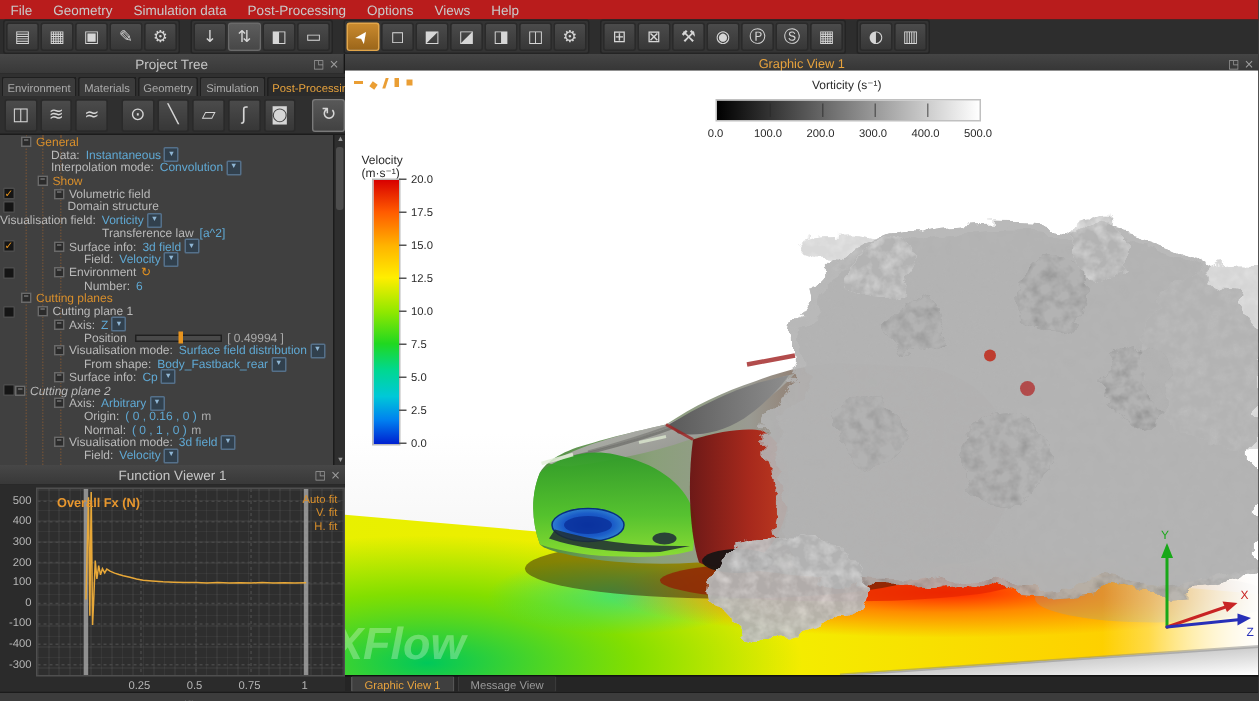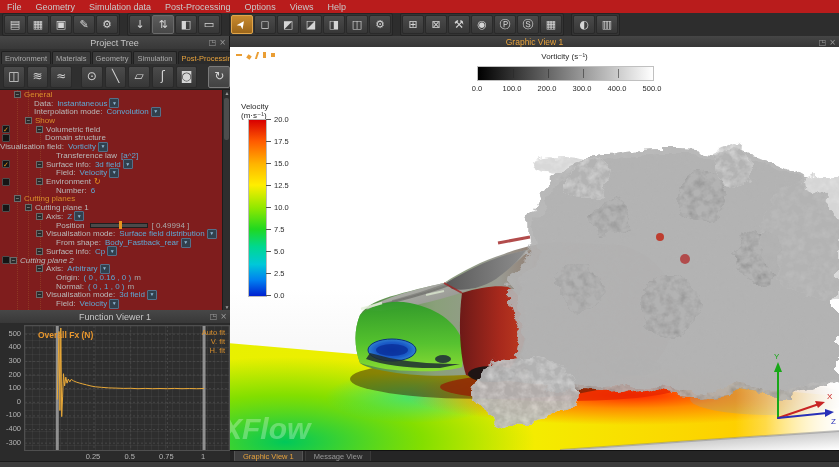--- a/index.html
+++ b/index.html
@@ -32,21 +32,21 @@
            background:#303030;border-bottom:1px solid #1c1c1c;overflow:hidden;}
   .pttab{flex:0 0 auto;font-size:7.5px;color:#ababab;background:#3b3b3b;border:1px solid #1f1f1f;
          border-bottom:none;border-radius:2px 2px 0 0;padding:0 3px;display:flex;align-items:center;
          margin-left:1px;margin-top:2px;white-space:nowrap;}
   .pttab.active{background:#2b2b2b;color:#e8a33d;}
   #pt-tools{position:absolute;left:0;top:28px;width:230px;height:26px;background:#2f2f2f;
             border-bottom:1px solid #1c1c1c;display:flex;align-items:center;padding-left:3px;box-sizing:border-box;gap:2px;}
   #pt-tools .icn{width:22px;height:20px;font-size:12px;}
   #pt-tools .icn.activetool{background:linear-gradient(#585858,#424242);border-color:#7a7a7a;}
   
-  #tree{position:absolute;left:0;top:54px;width:222px;height:220px;background:#7f1d1d;overflow:hidden;}
+  #tree{position:absolute;left:0;top:54px;width:222px;height:220px;background:#404040;overflow:hidden;}
   .guide{position:absolute;top:0;bottom:0;width:0;border-left:1px dotted rgba(165,100,45,.4);}
   .row{position:relative;height:8.72px;display:flex;align-items:center;font-size:8px;white-space:nowrap;}
   .row .lbl{color:#b9b9b9;}
   .row .lbl.grp{color:#d98f2b;}
   .exp{flex:none;width:7px;height:7px;background:#2b2b2b;border:1px solid #6a6a6a;color:#c0c0c0;
        font-size:6px;line-height:5px;text-align:center;margin-right:3px;box-sizing:border-box;}
   .gut{position:absolute;left:2px;top:50%;transform:translateY(-50%);width:8px;height:8px;
        background:#151515;border:1px solid #4c4c4c;border-radius:1px;display:flex;align-items:center;
        justify-content:center;color:#e8941e;font-size:7px;line-height:7px;box-sizing:border-box;}
   .val{color:#5fa8d3;margin-left:4px;}
@@ -262,21 +262,21 @@
         </div>
         <div class="row" style="padding-left: 45px;">
           <span class="gut"></span>
           <span class="lbl">Domain structure</span>
         </div>
         <div class="row" style="">
           <span class="lbl">Visualisation field:</span>
           <span class="val">Vorticity</span>
           <span class="ddb">▼</span>
         </div>
-        <div class="row" style="padding-left: 56px;">
+        <div class="row" style="padding-left: 56px; margin-left: 12px;">
           <span class="lbl">Transference law</span>
           <span class="val">[a^2]</span>
         </div>
         <div class="row" style="padding-left: 36px;">
           <span class="gut">✓</span>
           <span class="exp">−</span>
           <span class="lbl">Surface info:</span>
           <span class="val">3d field</span>
           <span class="ddb">▼</span>
         </div>

